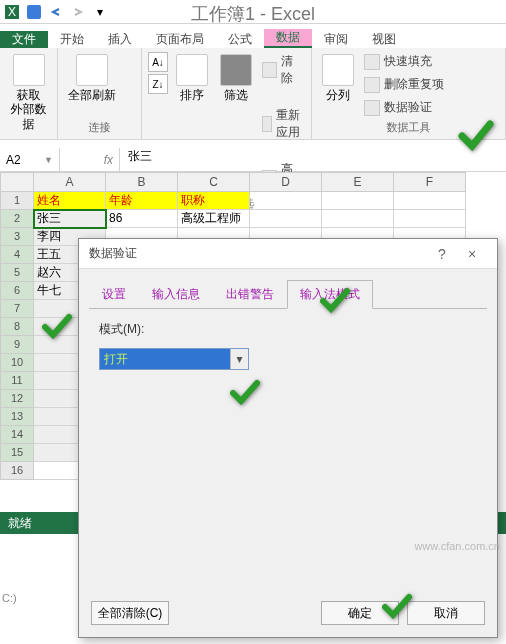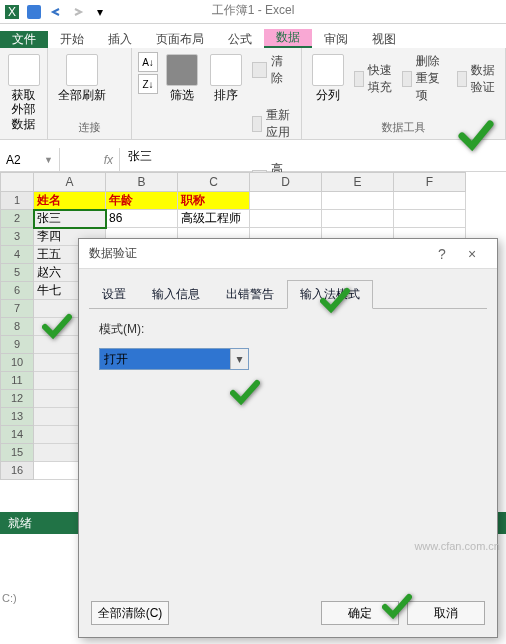--- a/index.html
+++ b/index.html
@@ -1,19 +1,19 @@
 <!DOCTYPE html>
 <html><head>
 <meta charset="utf-8">
 <style>
 *{box-sizing:border-box;margin:0;padding:0;font-family:"Microsoft YaHei","Segoe UI",sans-serif;font-size:12px}
 body{width:506px;height:644px;background:#fff;position:relative;overflow:hidden}
 .qat{height:24px;background:#fff;border-bottom:1px solid #d4d4d4;display:flex;align-items:center;padding:0 4px;gap:6px}
 .qat .ico{width:16px;height:16px;display:flex;align-items:center;justify-content:center}
-.title-area{position:absolute;top:2px;left:50%;transform:translateX(-50%);color:#777;font-size:12px}
+.title-area{position:absolute;top:2px;left:50%;transform:translateX(-50%);color:#777;font-size:18px}
 .ribbon-tabs{height:24px;display:flex;align-items:flex-end;background:#fff}
 .rt{padding:0 12px;display:flex;align-items:center;color:#444;cursor:default}
 .rt.file{background:#217346;color:#fff}
 .rt.active{color:#217346;border-bottom:2px solid #217346;background:#f9a8d4}
 .ribbon{height:92px;background:#f3f3f3;border-bottom:1px solid #d4d4d4;display:flex}
 .grp{border-right:1px solid #d4d4d4;padding:4px 6px;display:flex;flex-direction:column;justify-content:space-between}
 .grp .lbl{text-align:center;color:#666;font-size:11px}
 .btns{display:flex;gap:4px;align-items:flex-start}
 .bigbtn{display:flex;flex-direction:column;align-items:center;gap:2px;padding:2px 4px;text-align:center;line-height:1.2}
 .bigbtn .bi{width:32px;height:32px;background:#fff;border:1px solid #c9c9c9;border-radius:2px}
@@ -27,35 +27,35 @@
 .fval{padding:0 8px}
 .sheet{position:relative}
 .colhdrs{display:flex;height:20px}
 .rh-corner{width:34px;border:1px solid #ccc;background:#f0f0f0}
 .ch{flex:0 0 72px;border:1px solid #ccc;border-left:none;background:#f0f0f0;text-align:center;line-height:18px;color:#555}
 .rows{display:flex;flex-direction:column}
 .row{display:flex;height:18px}
 .rh{width:34px;border:1px solid #ccc;border-top:none;background:#e8e8e8;text-align:center;line-height:16px;color:#555;font-size:11px}
 .rh.sel{background:#d2e3d2}
 .cell{flex:0 0 72px;border-right:1px solid #d4d4d4;border-bottom:1px solid #d4d4d4;padding:0 3px;line-height:16px;overflow:hidden;white-space:nowrap}
-.hdr-cell{background:#ffff00;color:#d00000;font-weight:bold}
+.hdr-cell{background:#ffff00;color:#d00000;font-weight:normal}
 .sel-col{background:#eee}
 .active-cell{outline:2px solid #1a7a1a;outline-offset:-1px;position:relative;z-index:2}
 .status{position:absolute;left:0;bottom:110px;right:0;height:22px;background:#217346;color:#fff;display:flex;align-items:center;padding:0 8px}
 .dialog{position:absolute;left:78px;top:238px;width:420px;height:400px;background:#f0f0f0;border:1px solid #888;box-shadow:3px 3px 10px rgba(0,0,0,0.3)}
 .dlg-title{height:30px;background:#fff;display:flex;align-items:center;padding:0 10px;border-bottom:1px solid #ddd}
 .dlg-title .t{flex:1;color:#444}
 .dlg-title .q,.dlg-title .x{width:30px;text-align:center;color:#666;font-size:14px}
 .dlg-tabs{display:flex;margin:10px 10px 0;border-bottom:1px solid #bbb}
-.dlg-tab{padding:5px 12px;color:#0f172a;border:1px solid transparent;position:relative;top:1px}
+.dlg-tab{padding:5px 12px;color:#a21caf;border:1px solid transparent;position:relative;top:1px}
 .dlg-tab.active{background:#f0f0f0;border:1px solid #bbb;border-bottom:1px solid #f0f0f0}
 .dlg-body{padding:12px 20px}
 .dlg-body .sec{margin-bottom:10px;color:#333}
 .combo{width:150px;height:22px;border:1px solid #7a9ec5;display:flex;align-items:center;background:#fff}
-.combo .val{flex:1;background:#2f75d1;color:#000000;padding:0 4px;line-height:20px}
+.combo .val{flex:1;background:#2f75d1;color:#bef264;padding:0 4px;line-height:20px}
 .combo .ar{width:18px;text-align:center;color:#555;border-left:1px solid #bbb;background:#eee;line-height:20px}
 .dlg-btns{position:absolute;bottom:12px;left:12px;right:12px;display:flex;gap:8px}
 .dlg-btns .spacer{flex:1}
 .btn{min-width:78px;height:24px;border:1px solid #aaa;background:#f7f7f7;display:flex;align-items:center;justify-content:center}
 .check{position:absolute;width:36px;height:36px;pointer-events:none}
 .check svg{filter:drop-shadow(1px 1px 2px rgba(0,0,0,0.5))}
 .watermark{position:absolute;right:6px;bottom:92px;color:#bbb;font-size:11px}
 .drive{position:absolute;left:2px;bottom:40px;color:#888;font-size:11px}
 </style>
 </head>
@@ -92,21 +92,21 @@
   <div class="rt">开始</div>
   <div class="rt">插入</div>
   <div class="rt">页面布局</div>
   <div class="rt">公式</div>
   <div class="rt active">数据</div>
   <div class="rt">审阅</div>
   <div class="rt">视图</div>
 </div>
 
 <div class="ribbon">
-  <div class="grp" style="width:48px">
+  <div class="grp" style="width:58px">
     <div class="bigbtn">
       <div class="bi"></div>
       <span style="white-space:pre-line">获取
 外部数据</span>
     </div>
   </div>
   <div class="grp" style="width:84px">
     <div class="btns">
       <div class="bigbtn">
         <div class="bi"></div>
@@ -115,26 +115,26 @@
     </div>
     <div class="lbl">连接</div>
   </div>
   <div class="grp" style="width:170px">
     <div class="btns">
       <div style="display:flex;flex-direction:column;gap:2px">
         <div class="az">A↓</div>
         <div class="az">Z↓</div>
       </div>
       <div class="bigbtn">
+        <div class="bi"></div>
+        <span>排序</span>
+      </div>
+      <div class="bigbtn">
         <div class="bi" style="background:linear-gradient(#888,#888)"></div>
         <span>筛选</span>
-      </div>
-      <div class="bigbtn">
-        <div class="bi"></div>
-        <span>排序</span>
       </div>
       <div style="display:flex;flex-direction:column;gap:18px">
         <div class="smbtn">
             <span class="si"></span>
             <span>清除</span>
           </div>
         <div class="smbtn">
             <span class="si"></span>
             <span>重新应用</span>
           </div>
@@ -145,21 +145,21 @@
       </div>
     </div>
     <div class="lbl">排序和筛选</div>
   </div>
   <div class="grp" style="flex:1">
     <div class="btns">
       <div class="bigbtn">
         <div class="bi"></div>
         <span>分列</span>
       </div>
-      <div style="display:flex;flex-direction:row;gap:4px">
+      <div style="display:flex;flex-direction:column;gap:4px">
         <div class="smbtn">
             <span class="si"></span>
             <span>快速填充</span>
           </div>
         <div class="smbtn">
             <span class="si"></span>
             <span>删除重复项</span>
           </div>
         <div class="smbtn">
             <span class="si"></span>

